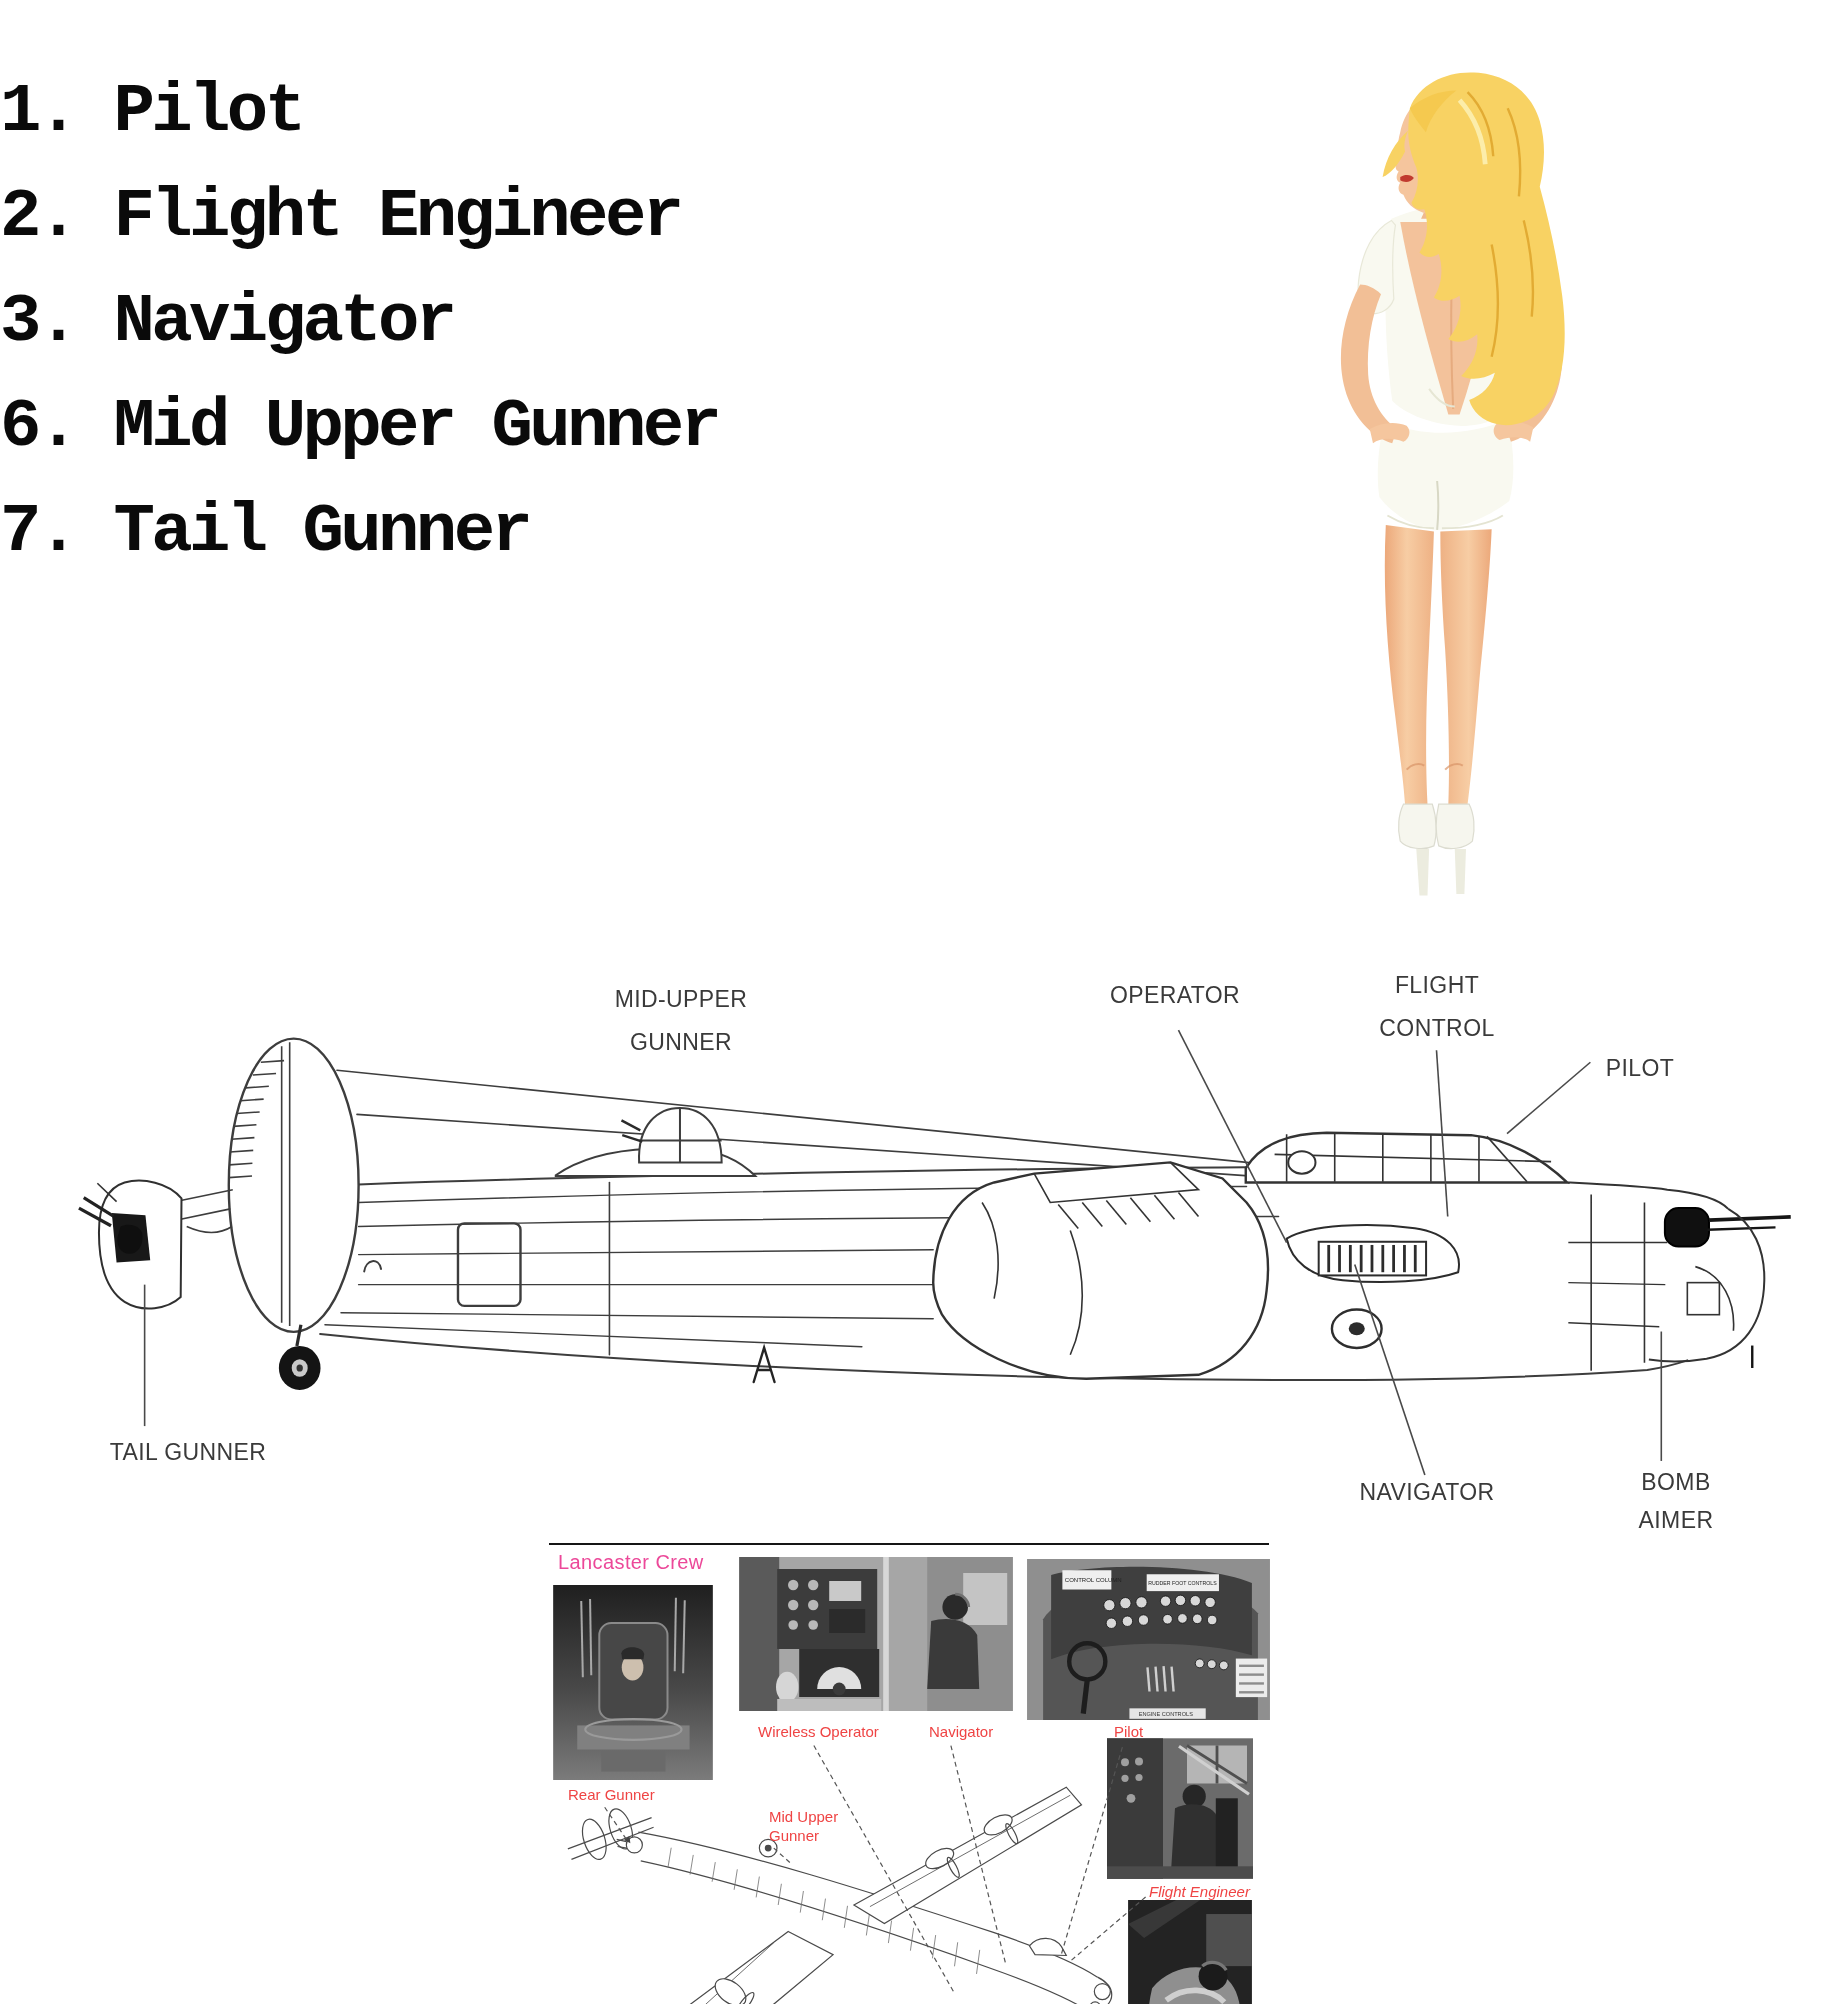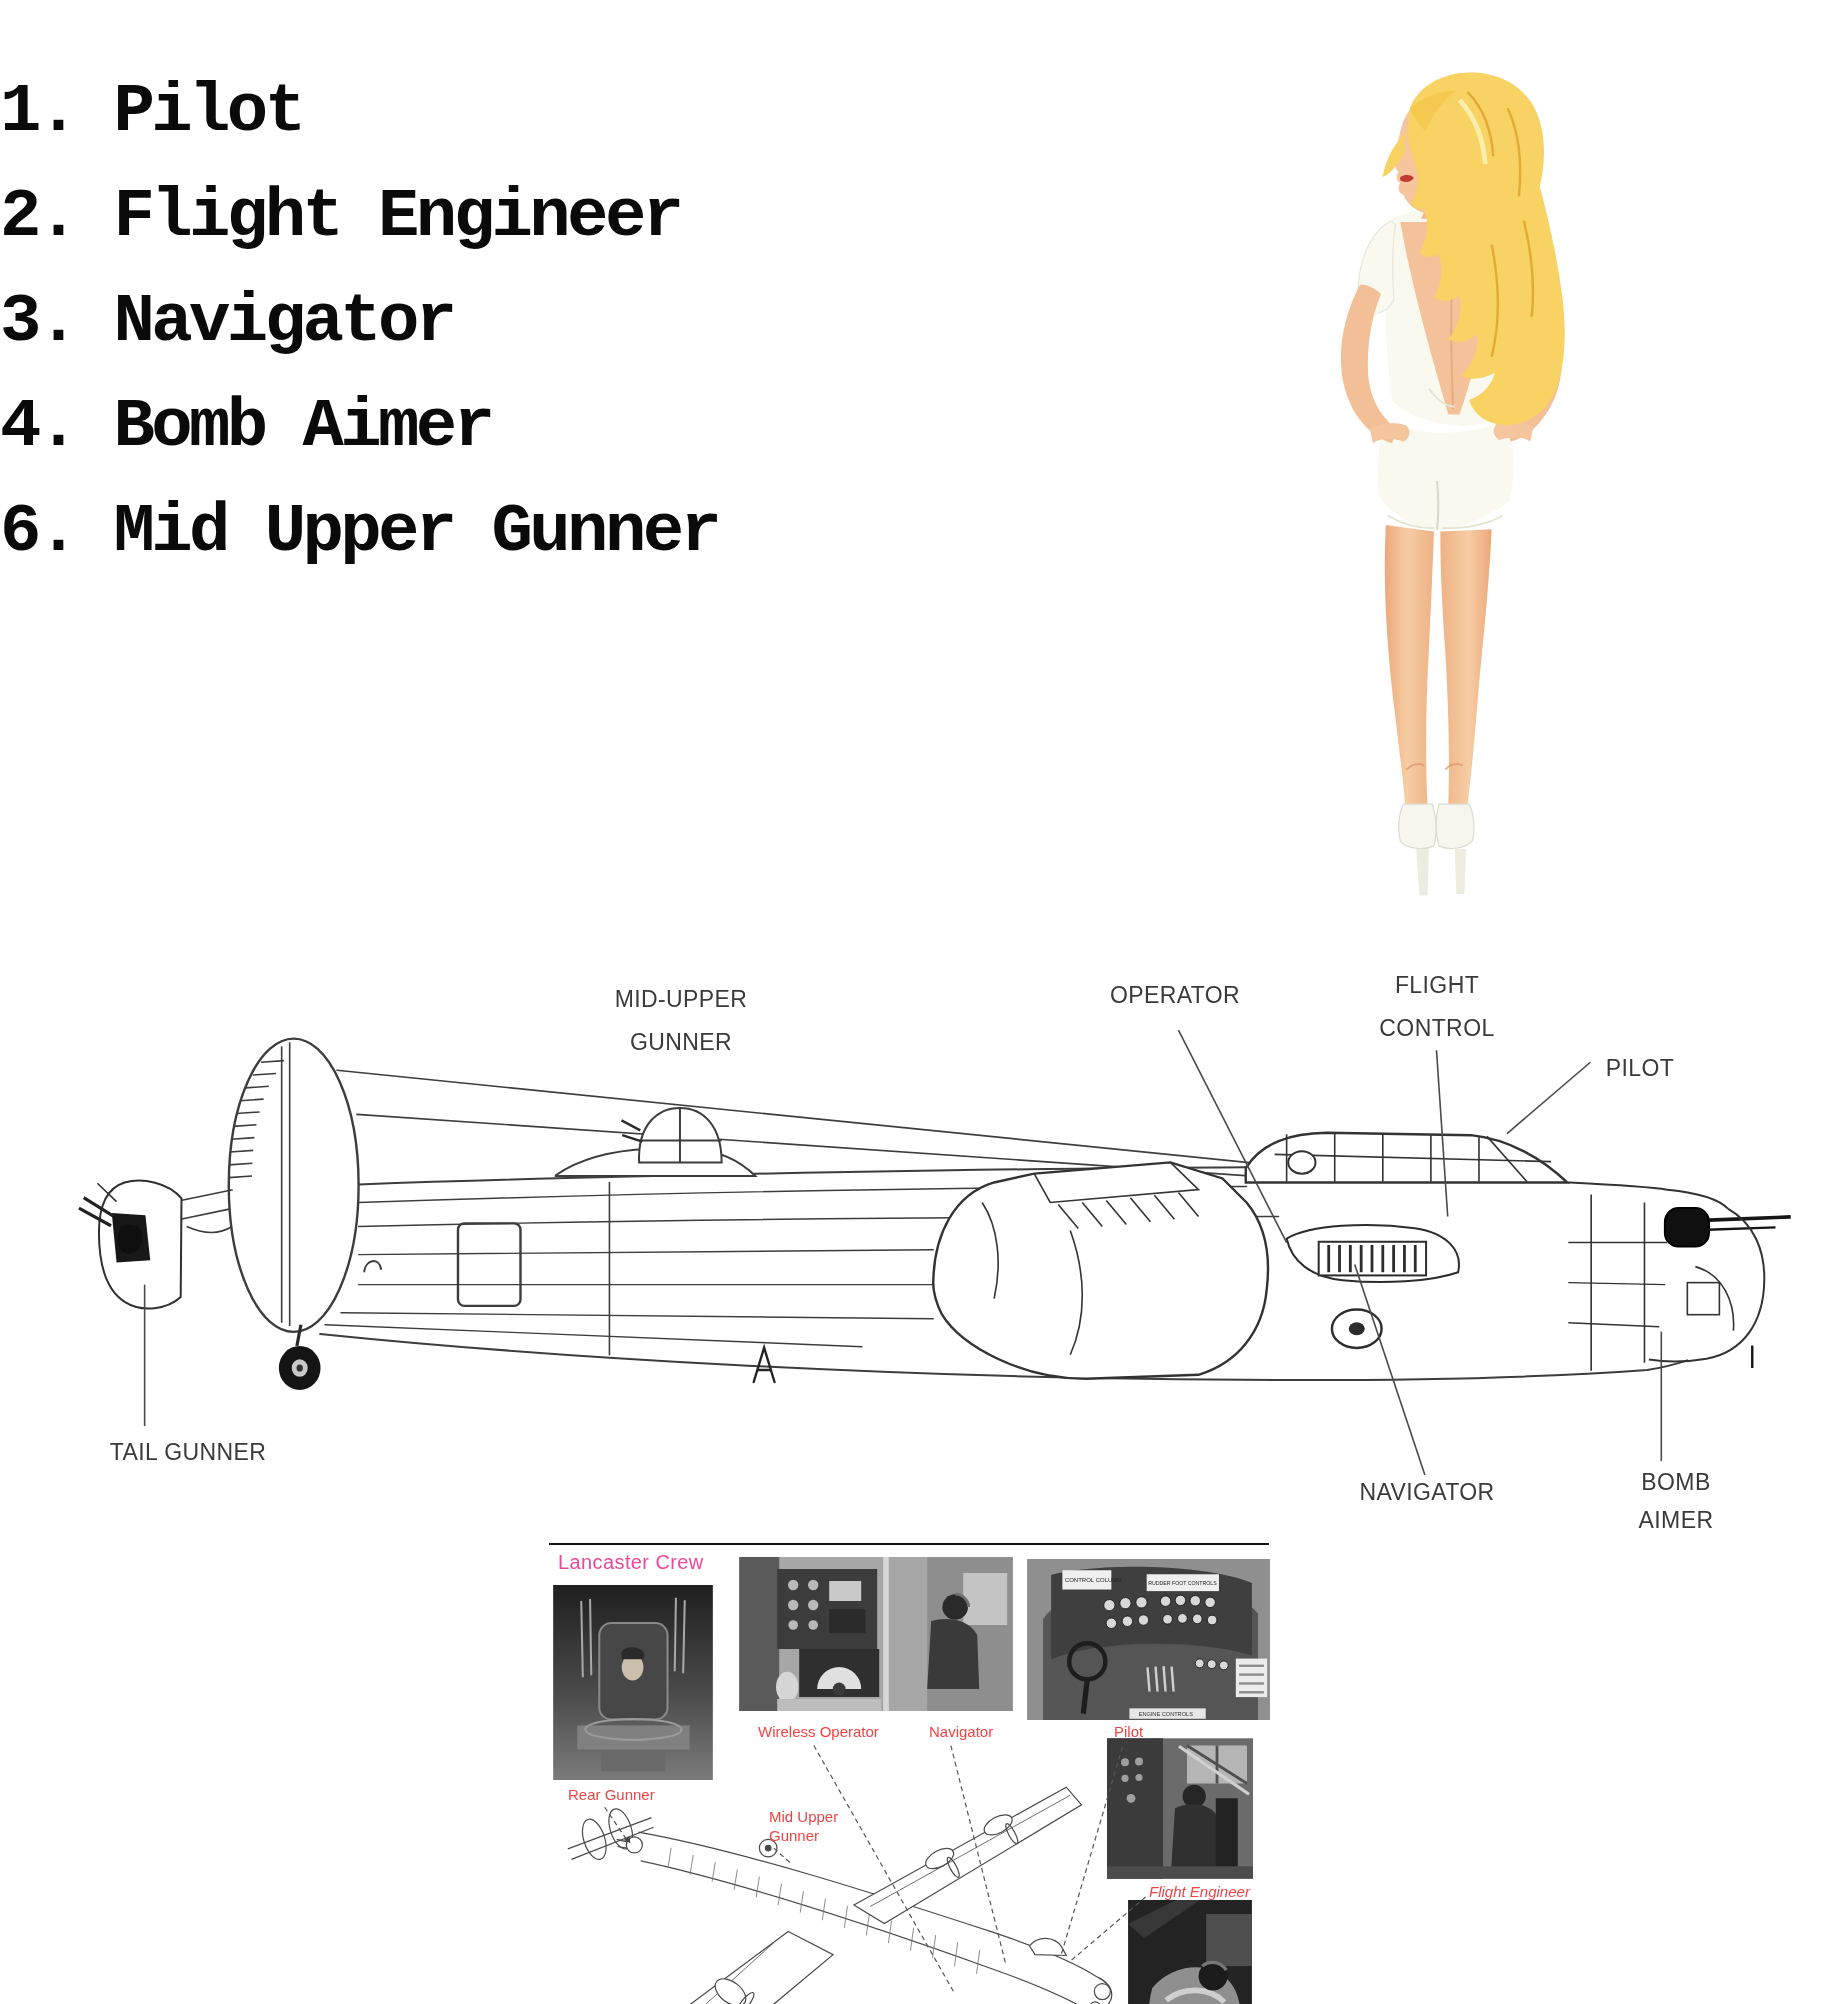--- a/index.html
+++ b/index.html
@@ -30,22 +30,22 @@
 </style>
 </head>
 <body>
 
 <div class="page">
 
   <section class="crew-list">
     <div>1. Pilot</div>
     <div>2. Flight Engineer</div>
     <div>3. Navigator</div>
-    <div>4. Bomb Aimer</div>
     <div>6. Mid Upper Gunner</div>
+    <div>7. Tail Gunner</div>
   </section>
 
   <svg class="pinup" viewBox="0 0 500 1070">
     <defs>
       <linearGradient id="legL" x1="0" y1="0" x2="1" y2="0">
         <stop offset="0" stop-color="#eca87a"></stop>
           <stop offset=".45" stop-color="#f7cda4"></stop>
           <stop offset="1" stop-color="#eeb184"></stop>
       </linearGradient>
       <linearGradient id="legR" x1="0" y1="0" x2="1" y2="0">

